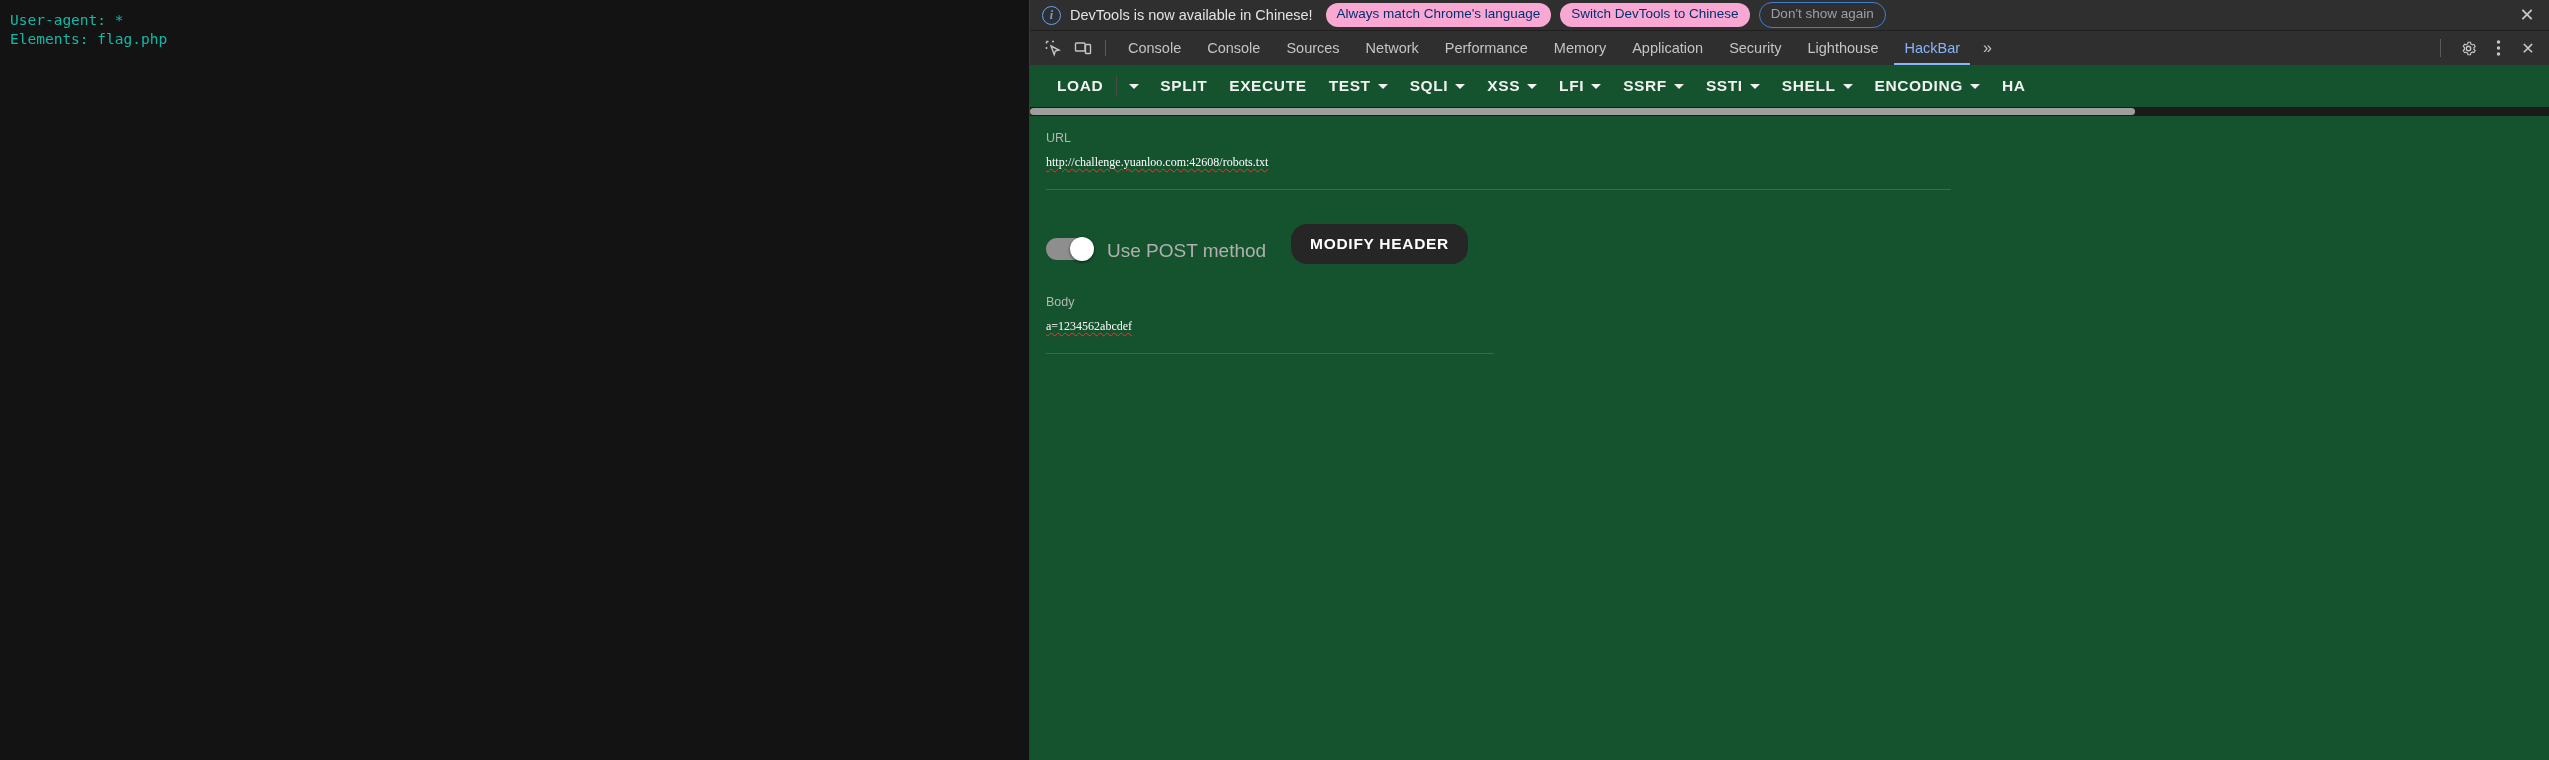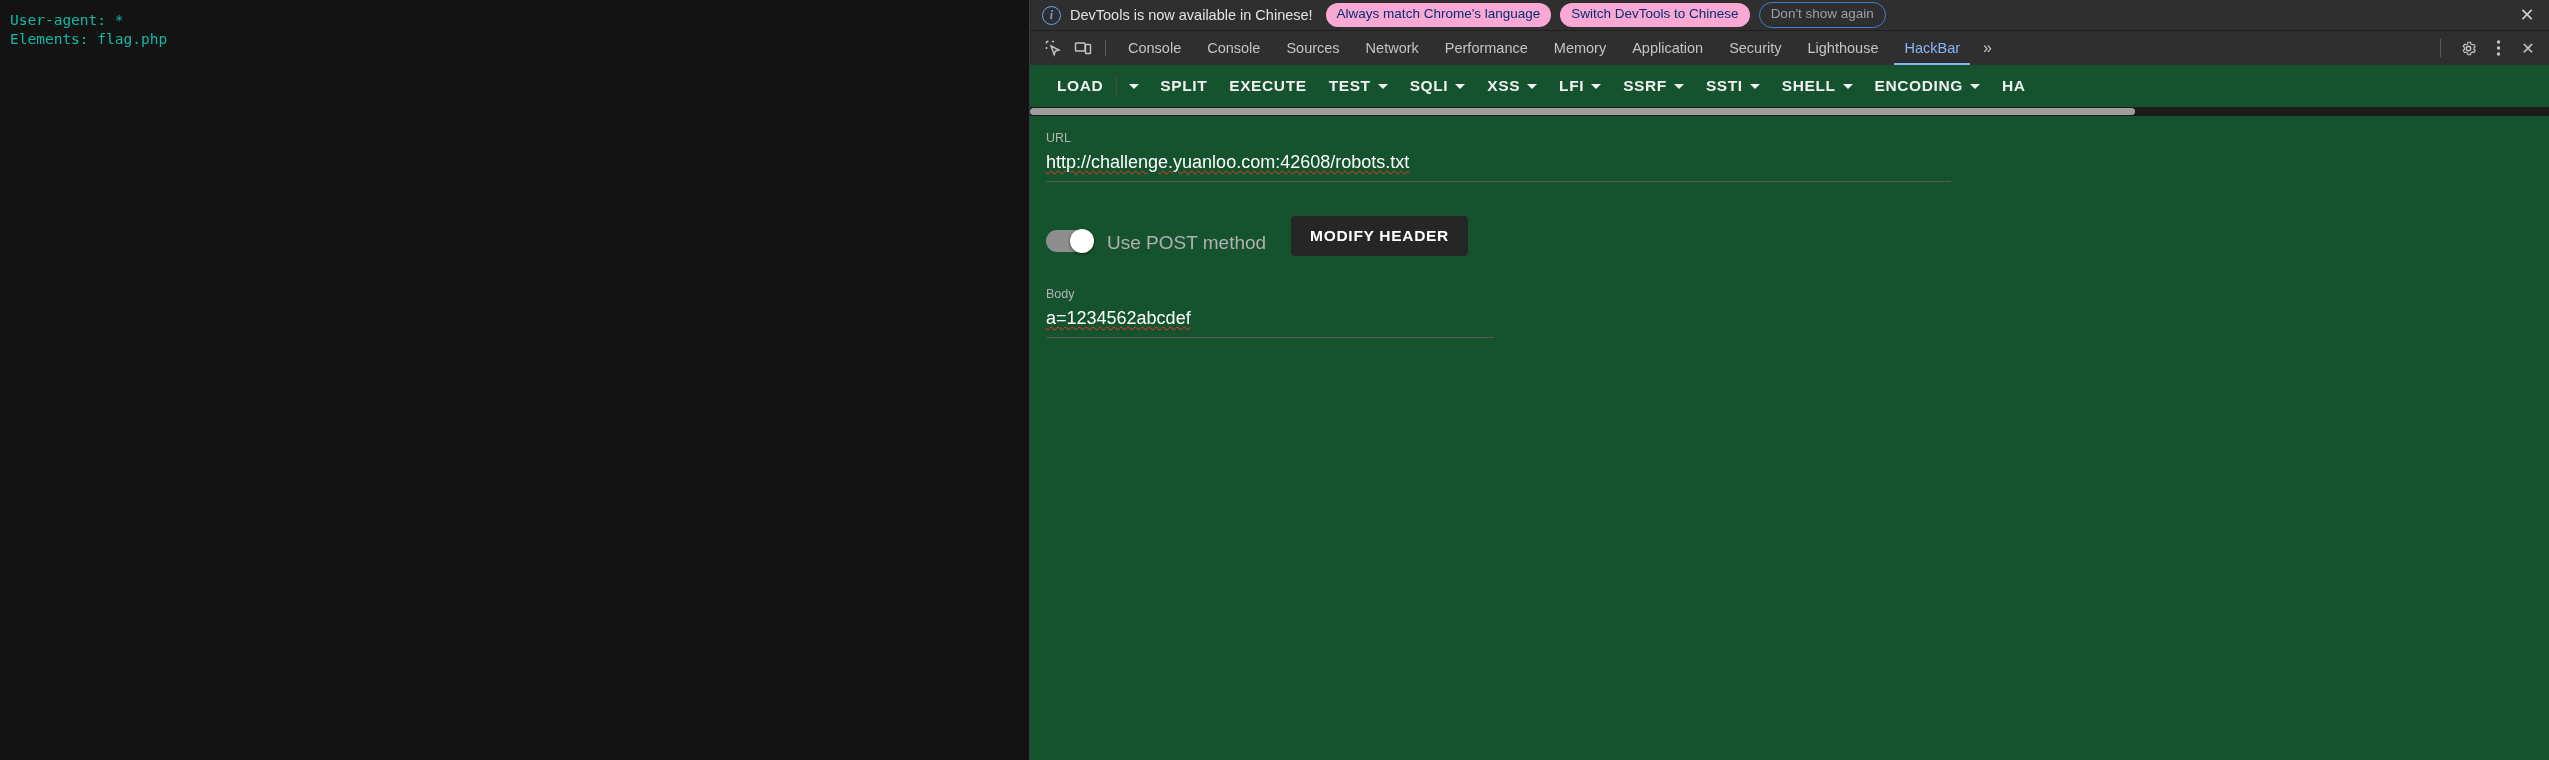--- a/index.html
+++ b/index.html
@@ -261,24 +261,24 @@
     min-height: 0;
   }
   .field-label {
     color: #b5b5b5;
     font-size: 12.5px;
     line-height: 16px;
     margin-bottom: 3px;
   }
   .field-value {
     color: #ffffff;
-    font-size: 18px;
-    font-family: Liberation Sans, sans-serif;
+    font-size: 12px;
+    font-family: Liberation Serif, serif;
     line-height: 26px;
-    padding-bottom: 6px;
+    padding-bottom: 14px;
     white-space: nowrap;
     overflow: hidden;
   }
   .underline {
     border-bottom: 1px solid #585858;
   }
   .squiggle {
     text-decoration: underline;
     text-decoration-color: #ff2d2d;
     text-decoration-style: wavy;
@@ -345,21 +345,21 @@
   }
   .modify-btn {
     margin-left: 25px;
     margin-bottom: 2px;
     background: #262626;
     color: #ffffff;
     font-size: 15.5px;
     font-weight: bold;
     letter-spacing: 0.7px;
     padding: 11px 19px;
-    border-radius: 4px;
+    border-radius: 16px;
     cursor: pointer;
     white-space: nowrap;
     flex: 0 0 auto;
   }
   .body-row {
     margin-top: 28px;
     width: 448px;
   }
 </style>
 </head>

